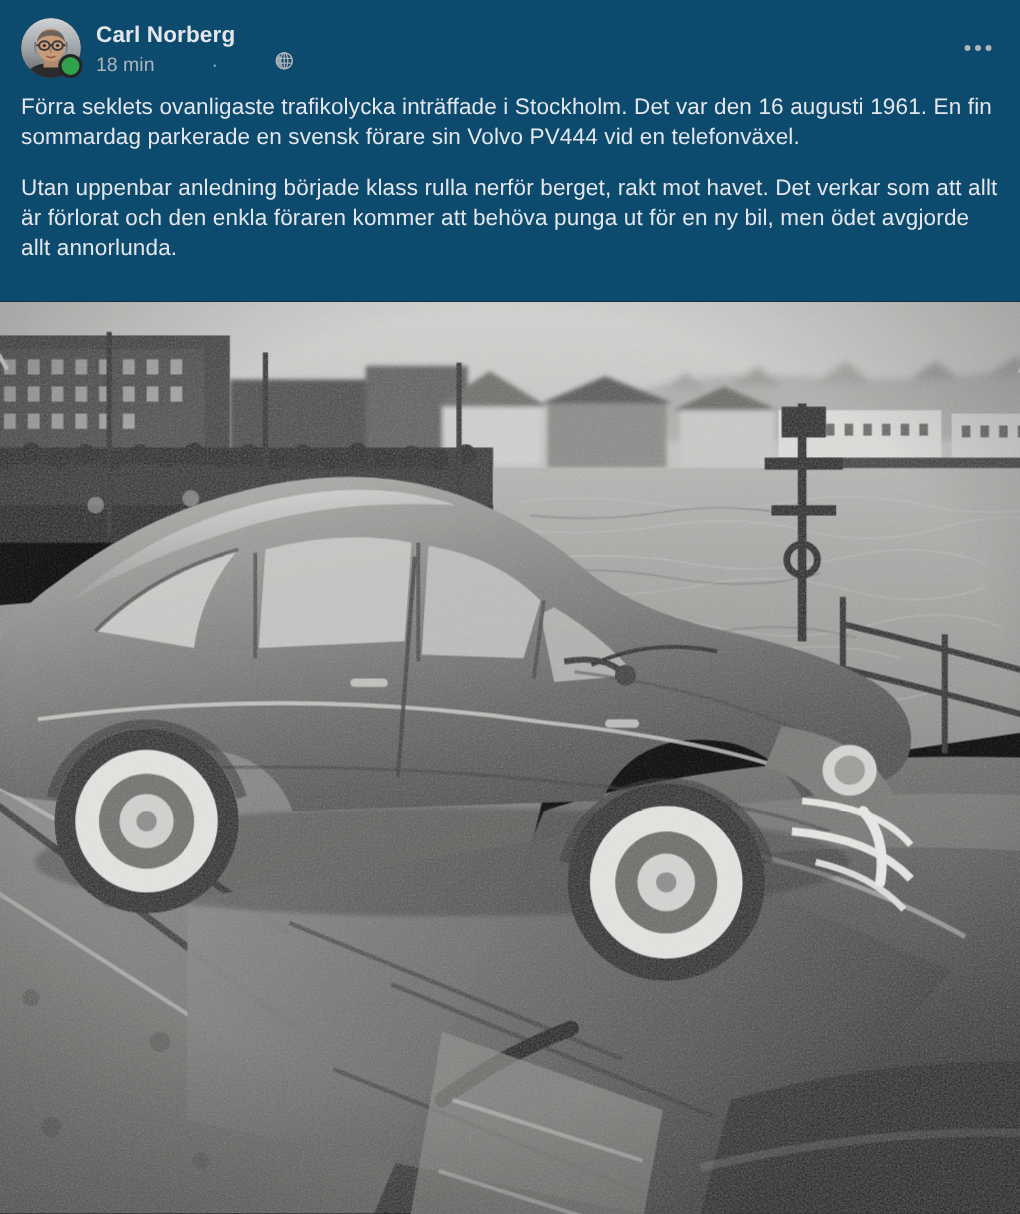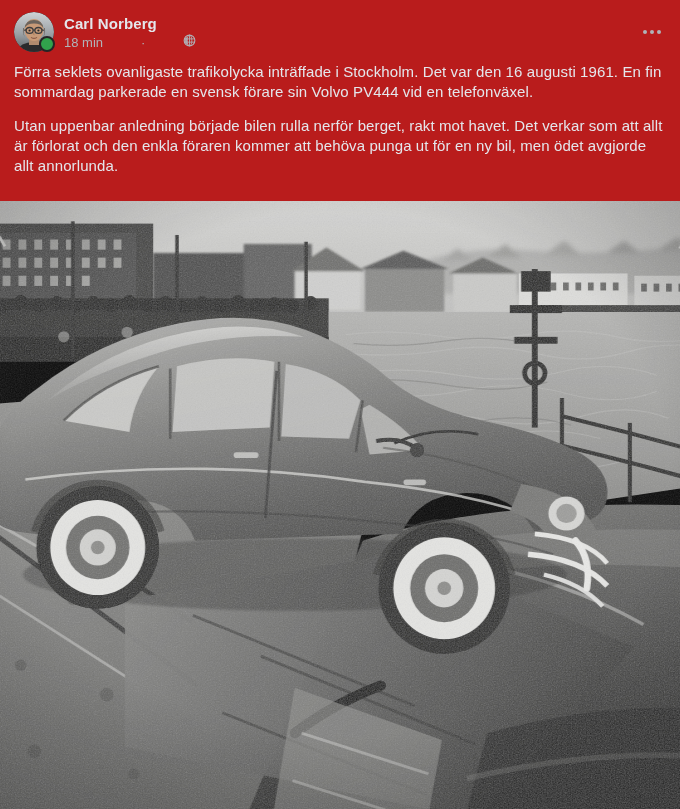--- a/index.html
+++ b/index.html
@@ -11,21 +11,21 @@
     width: 680px;
     height: 809px;
     overflow: hidden;
     font-family: "Liberation Sans", sans-serif;
     -webkit-font-smoothing: antialiased;
   }
 
   .post {
     width: 680px;
     height: 809px;
-    background: #b91c1c;
+    background: #0c4a6e;
     position: relative;
     display: flex;
     flex-direction: column;
   }
 
   
   .post-header {
     display: flex;
     align-items: center;
     padding: 10px 14px 4px 14px;
@@ -217,21 +217,21 @@
       <span class="menu-dots">
         <i></i>
           <i></i>
           <i></i>
       </span>
     </div>
   </div>
 
   <div class="post-body">
     <p>Förra seklets ovanligaste trafikolycka inträffade i Stockholm. Det var den 16 augusti 1961. En fin sommardag parkerade en svensk förare sin Volvo PV444 vid en telefonväxel.</p>
-    <p>Utan uppenbar anledning började bilen rulla nerför berget, rakt mot havet. Det verkar som att allt är förlorat och den enkla föraren kommer att behöva punga ut för en ny bil, men ödet avgjorde allt annorlunda.</p>
+    <p>Utan uppenbar anledning började klass rulla nerför berget, rakt mot havet. Det verkar som att allt är förlorat och den enkla föraren kommer att behöva punga ut för en ny bil, men ödet avgjorde allt annorlunda.</p>
   </div>
 
   <div class="post-photo">
     <svg viewBox="0 0 680 537" preserveAspectRatio="xMidYMid slice" aria-hidden="true">
       <defs>
         <linearGradient id="sky" x1="0" y1="0" x2="0" y2="1">
           <stop offset="0%" stop-color="#dadad8"></stop>
           <stop offset="100%" stop-color="#c3c3c1"></stop>
         </linearGradient>
         <linearGradient id="sea" x1="0" y1="0" x2="0" y2="1">

